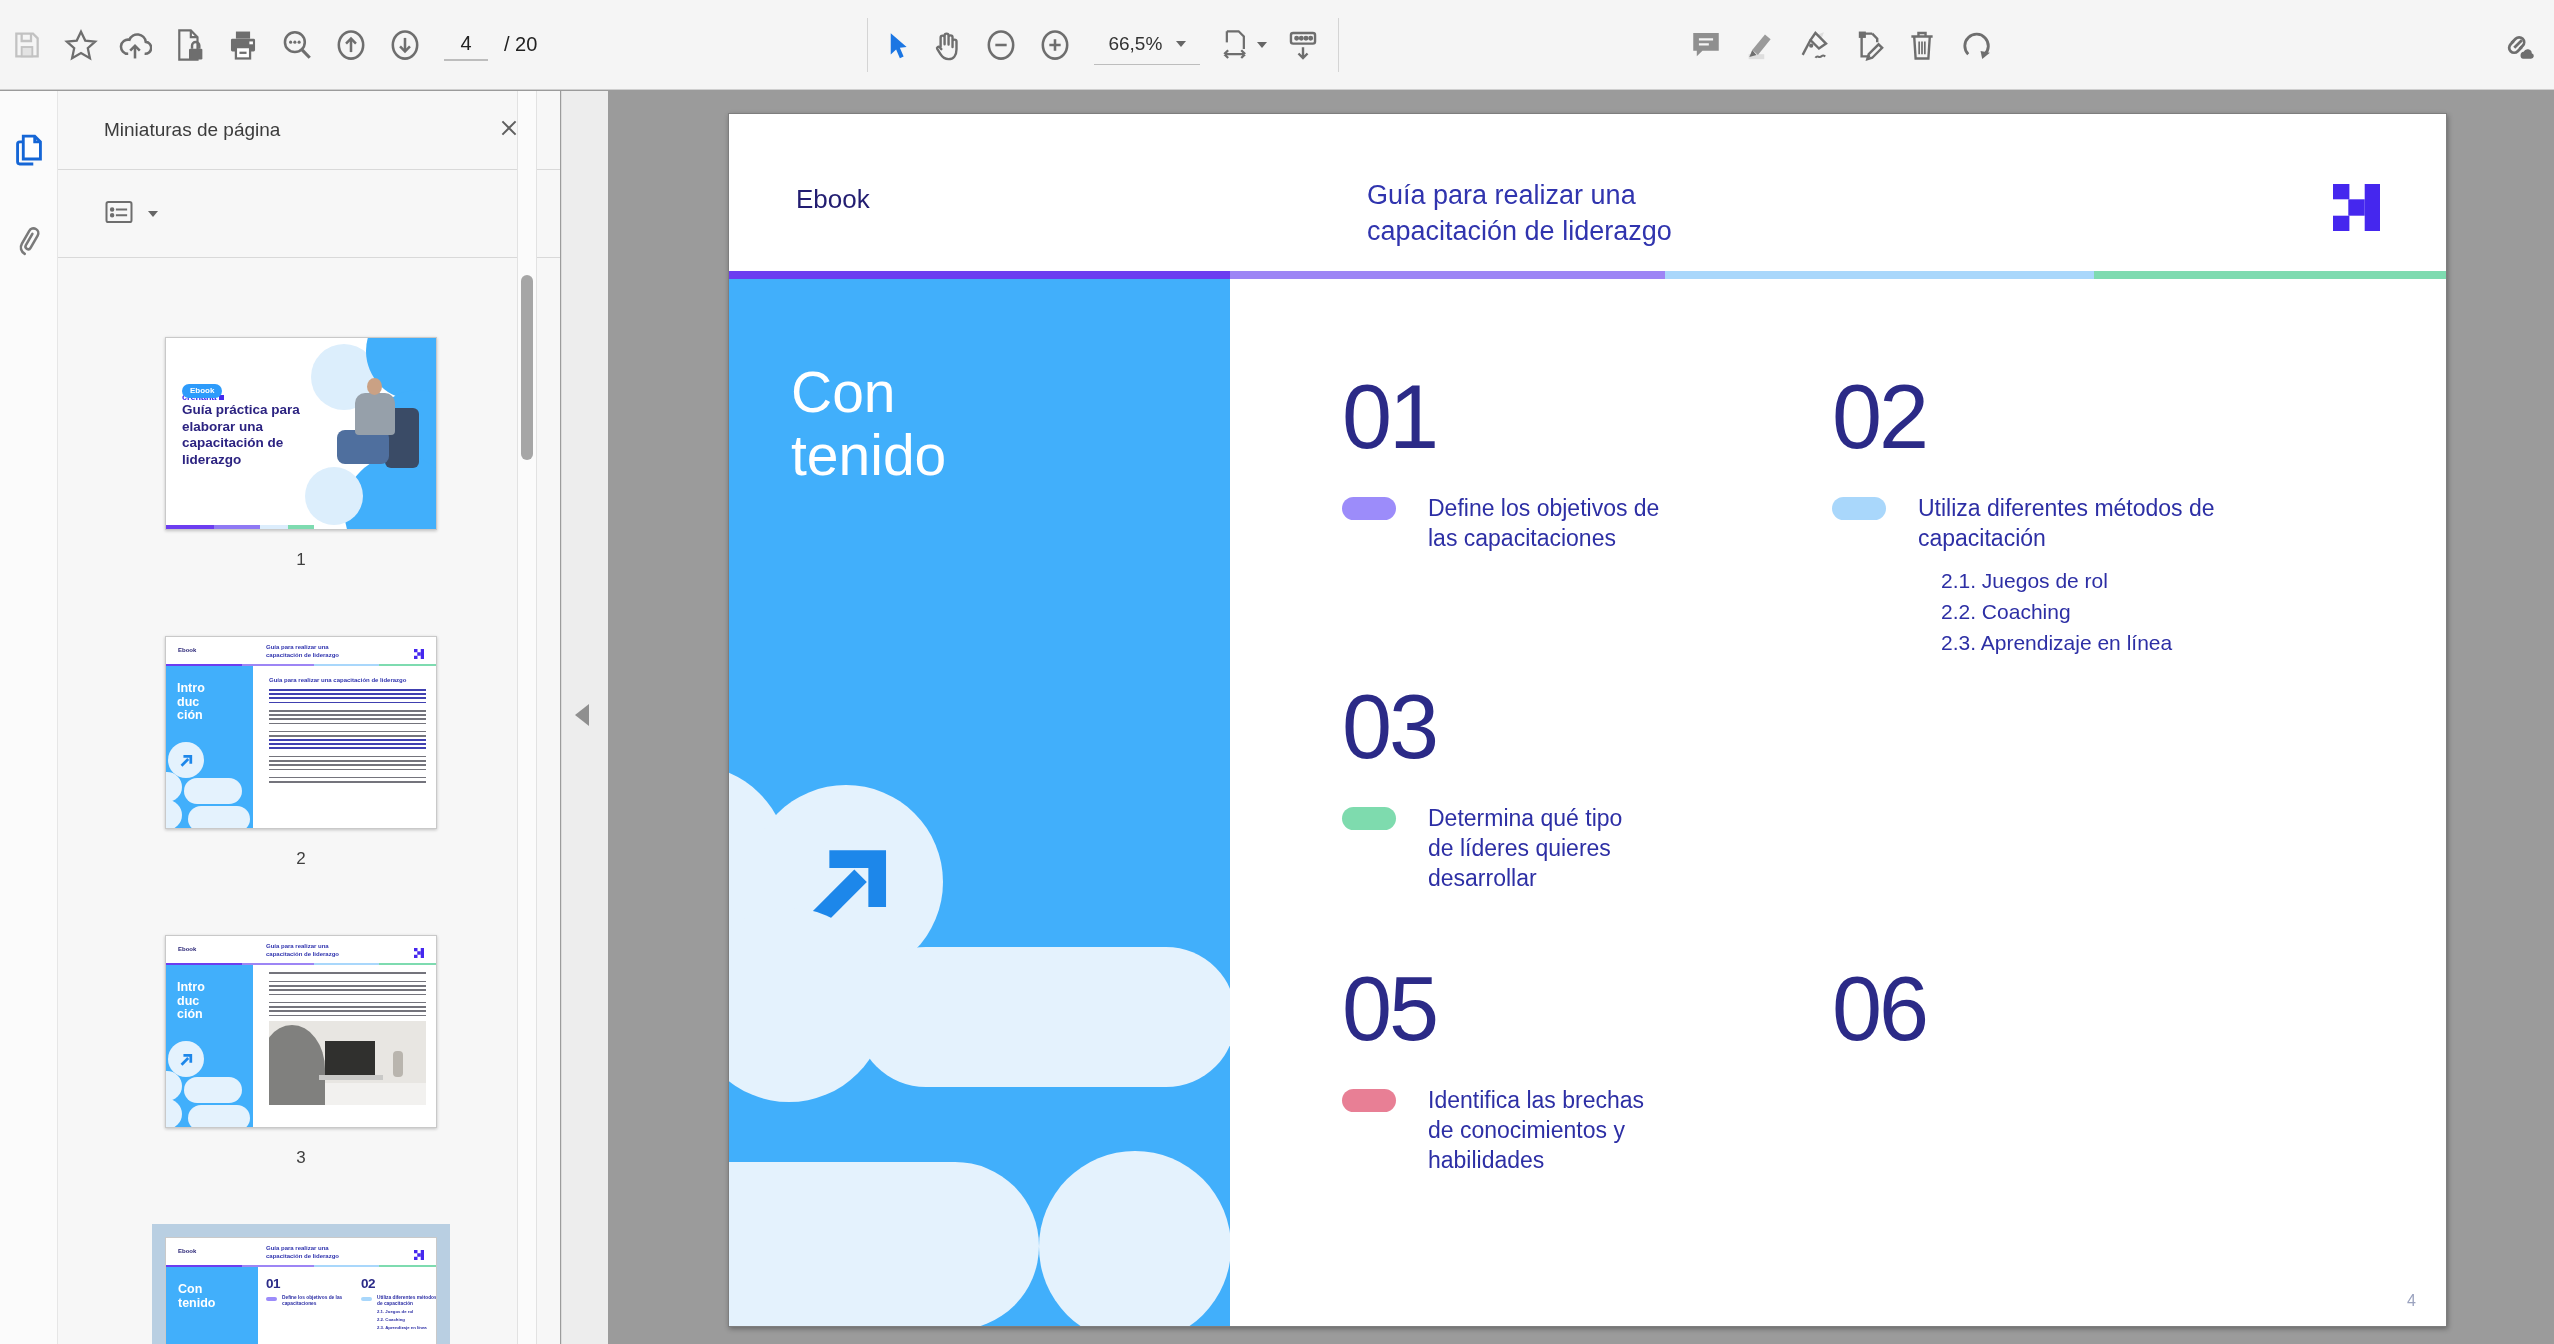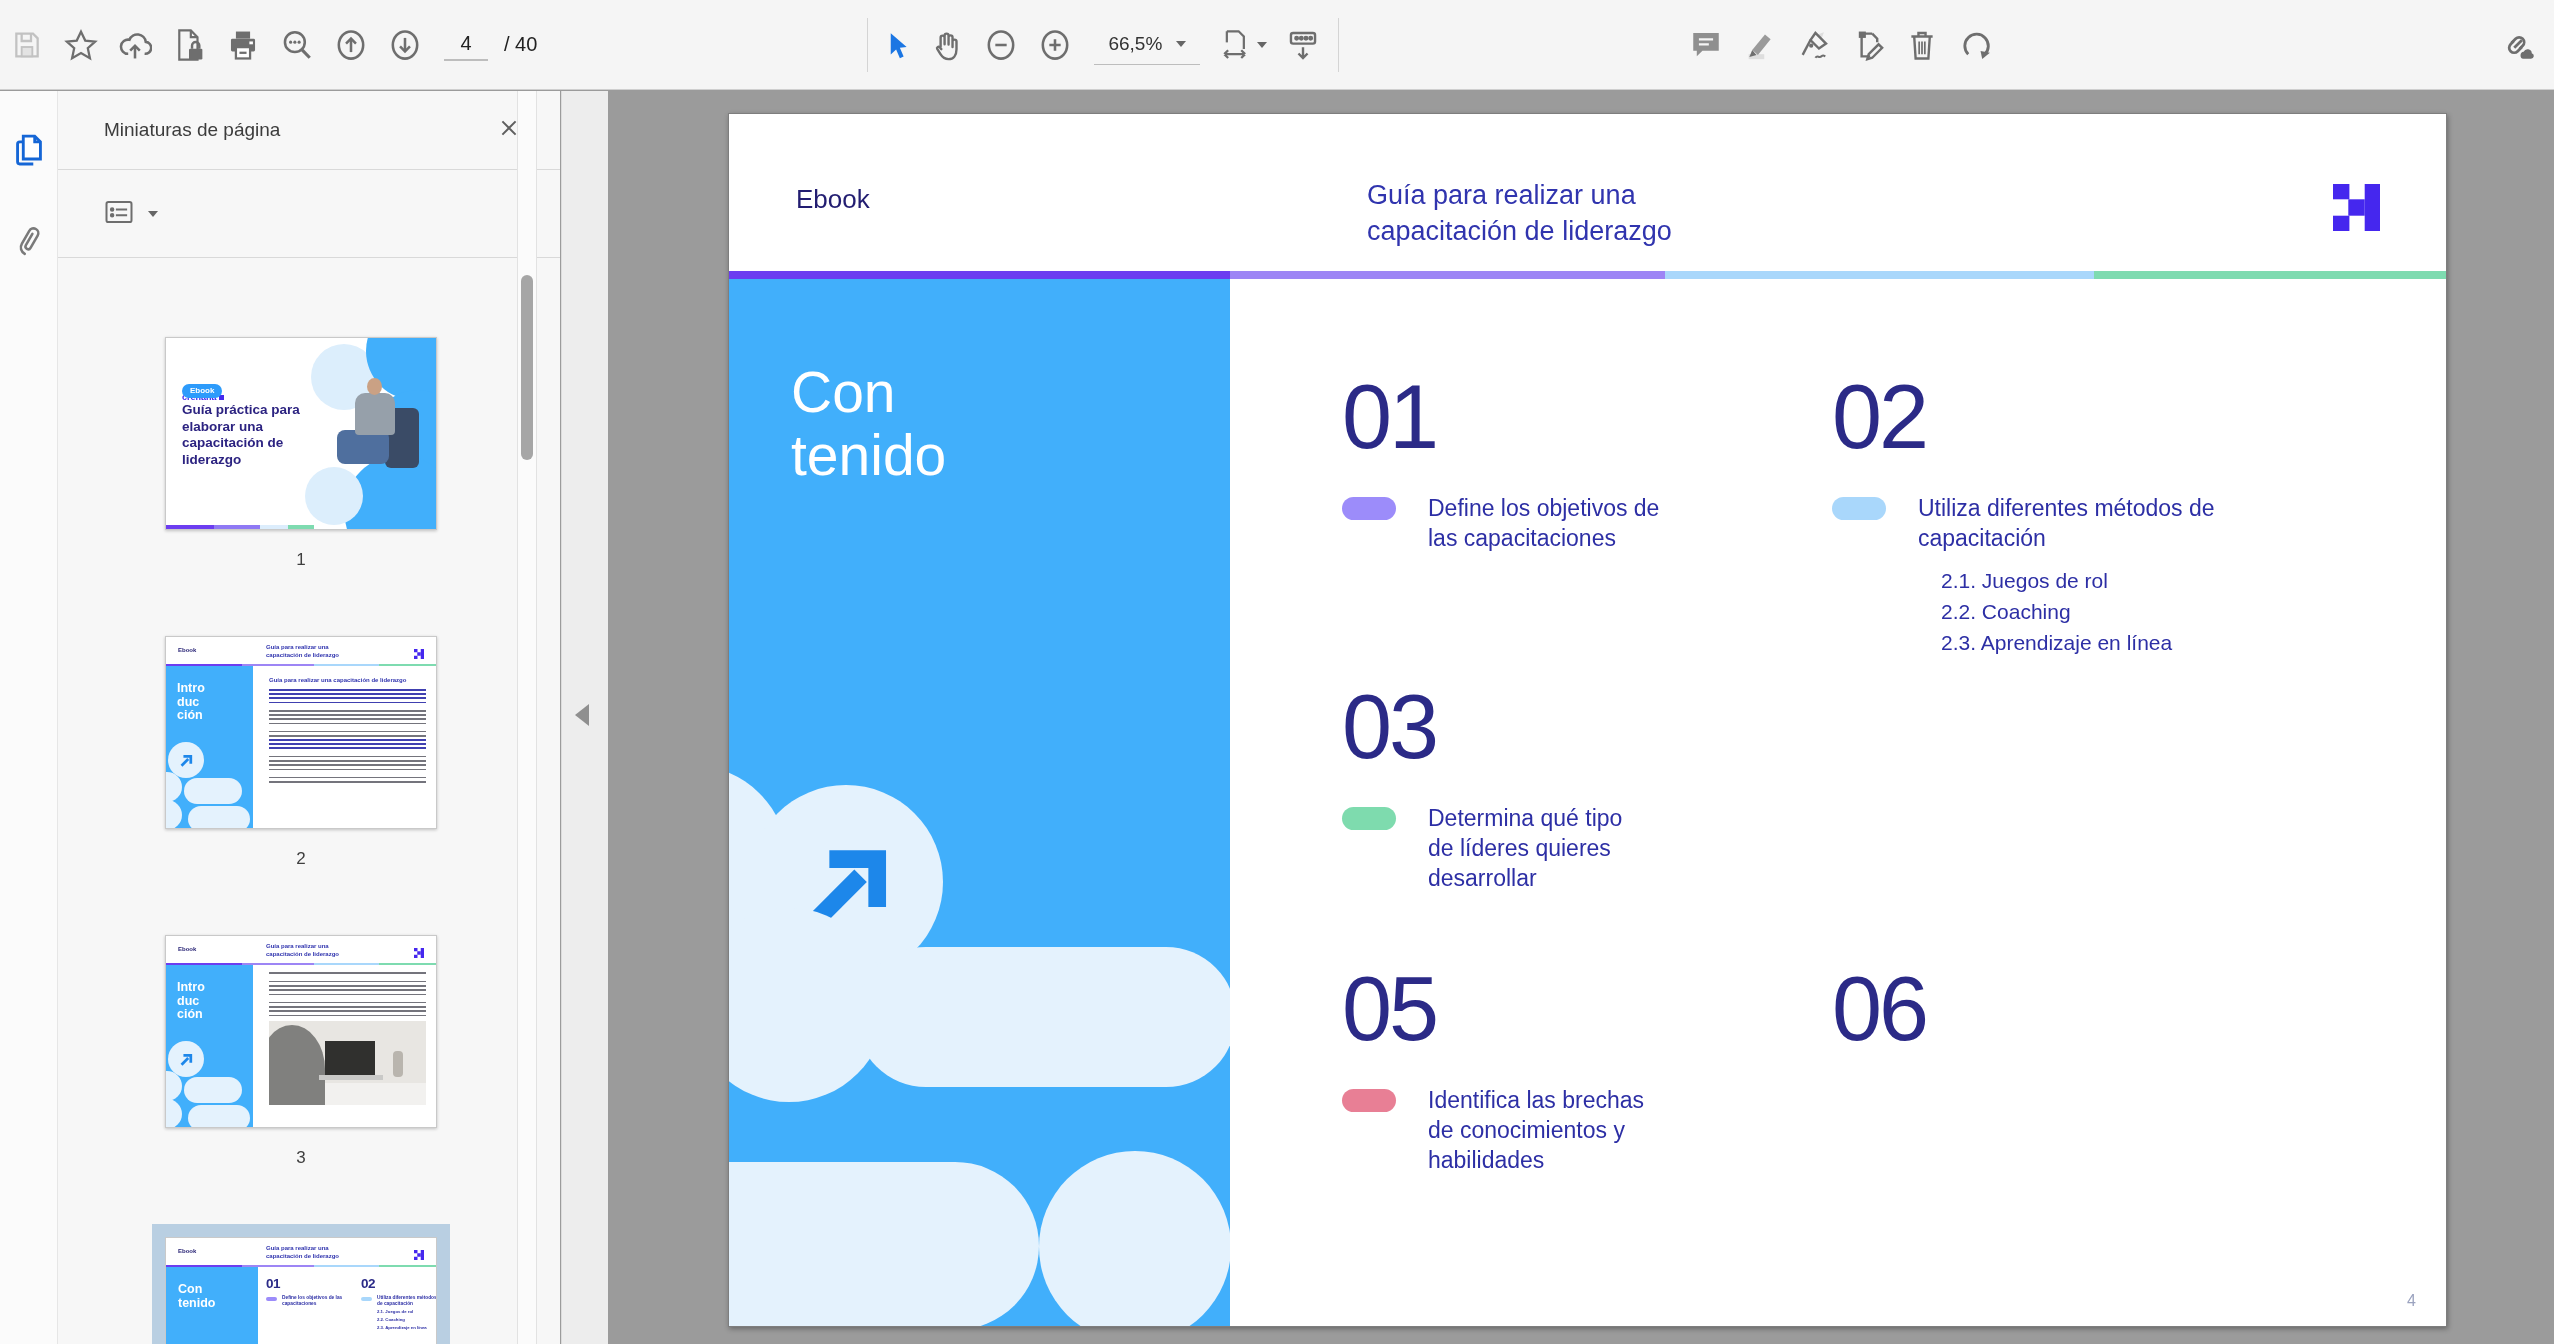--- a/index.html
+++ b/index.html
@@ -244,21 +244,21 @@
         <svg width="34" height="34" viewBox="0 0 24 24" fill="none" stroke="#6e6e6e" stroke-width="1.8">
           <ellipse cx="12" cy="12" rx="8.6" ry="9.6"></ellipse>
           <path d="M12 7v9"></path>
           <path d="M8.5 13l3.5 3.5L15.5 13"></path>
         </svg>
       </span>
   </div>
   <div class="page-input-wrap">
     <input class="page-input" value="4" style="">
   </div>
-  <span class="page-count">/ 40</span>
+  <span class="page-count">/ 20</span>
 
   <div class="tsep" style="margin-left:330px"></div>
 
   <div class="tbtn" style="margin-left:6px;width:46px">
     <span>
         <svg width="30" height="30" viewBox="0 0 24 24">
           <path d="M7 2.5v17l4.3-4 3 7 3-1.4-3-6.9 5.4-.6z" fill="#1b76e3"></path>
         </svg>
       </span>
   </div>

